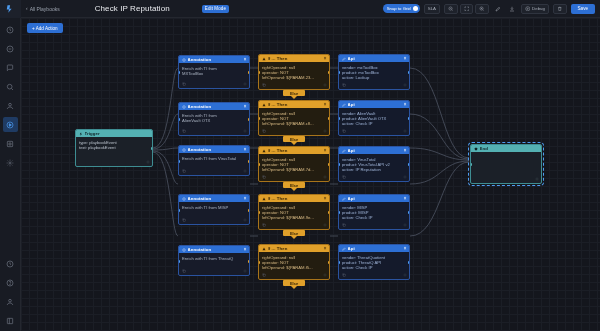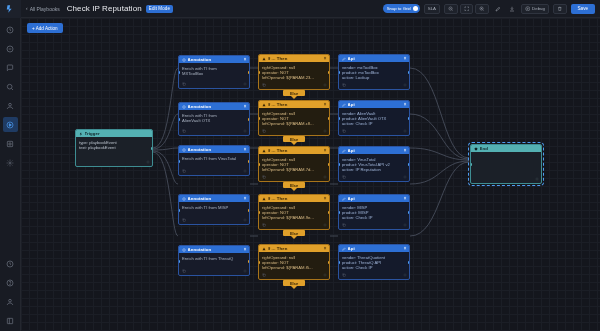--- a/index.html
+++ b/index.html
@@ -31,21 +31,21 @@
   }
   .rail-icon svg { width:8px; height:8px; display:block; }
   .rail-icon.active { background:#1f3b63; color:#4d9cf0; }
   .rail-spacer { flex:1; }
   .rail-bot { padding-bottom:3px; display:flex; flex-direction:column; align-items:center; }
 
   
   #topbar {
     position:absolute; left:21px; top:0; right:0; height:18px;
     background:#181b23; border-bottom:1px solid #24272f;
-    display:flex; align-items:center; padding:0 5px;
+    display:flex; align-items:center; padding:0 5px;gap:28px;
   }
   .back-link { display:flex; align-items:center; gap:2px; color:#9aa1ad; font-size:5px; cursor:pointer; }
   .back-link .chev { font-size:5px; line-height:1; }
   .pb-title { margin-left:7px; font-size:8px; color:#e8eaee; letter-spacing:.1px; }
   .edit-badge {
     margin-left:4px; background:#2d6fd4; color:#fff; font-size:4.5px;
     padding:1.5px 3px; border-radius:2px; letter-spacing:.1px;
   }
   .tb-right { margin-left:auto; display:flex; align-items:center; gap:4px; }
   .toggle-wrap {

